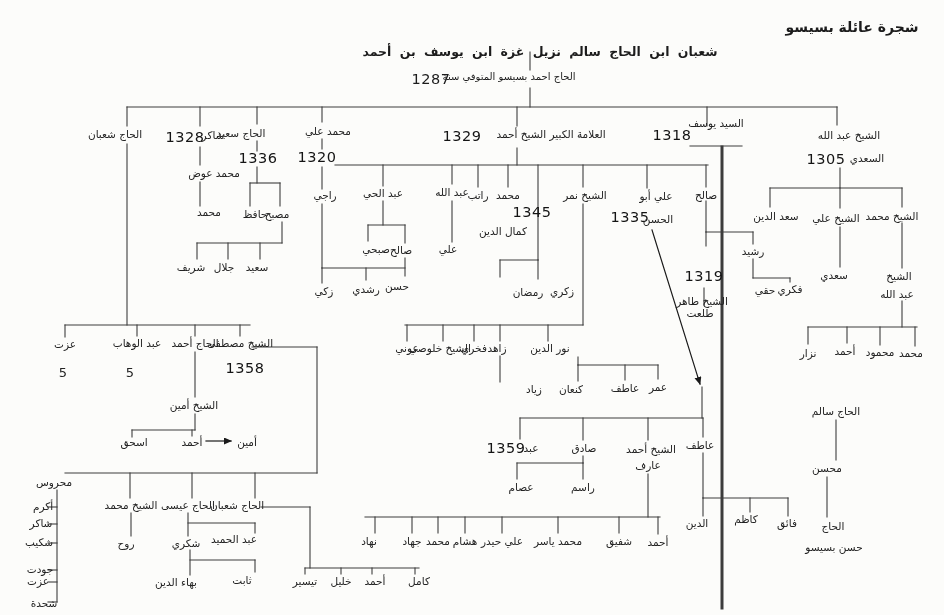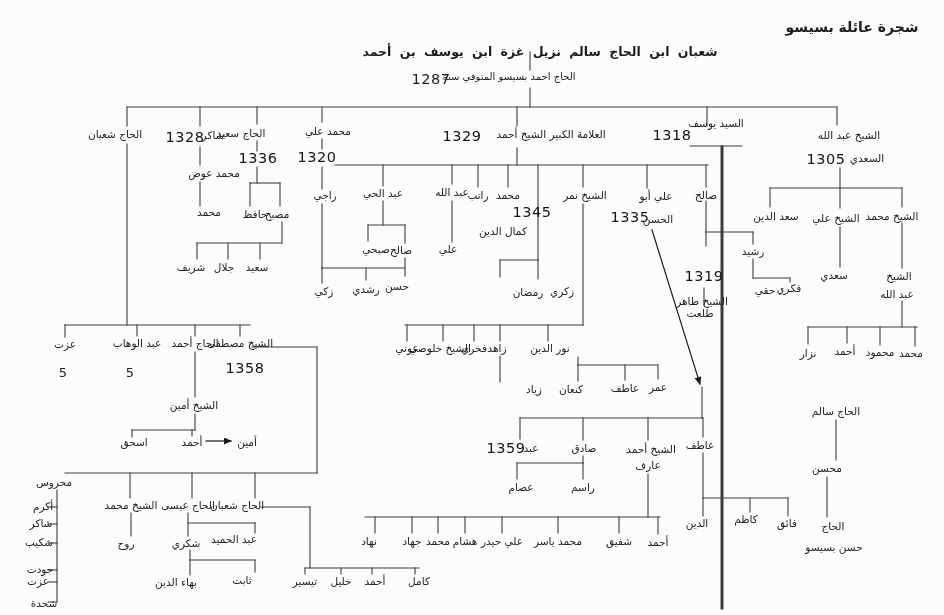--- a/index.html
+++ b/index.html
@@ -235,21 +235,21 @@
       <div class="node" style="left: 585px; top: 196px;">الشيخ نمر</div>
       <div class="node" style="left: 656px; top: 197px;">علي أبو</div>
       <div class="node" style="left: 658px; top: 220px;">الحسن</div>
       <div class="node year" style="left: 630px; top: 218px;">1335</div>
       <div class="node" style="left: 706px; top: 196px;">صالح</div>
       <div class="node" style="left: 702px; top: 255px; margin-top: 47px;">الشيخ طاهر</div>
       <div class="node year" style="left: 704px; top: 277px;">1319</div>
       <div class="node" style="left: 700px; top: 314px;">طلعت</div>
       <div class="node" style="left: 753px; top: 252px;">رشيد</div>
       <div class="node" style="left: 765px; top: 291px;">حقي</div>
-      <div class="node" style="left: 790px; top: 290px; font-family: Liberation Mono, monospace;">فكري</div>
+      <div class="node" style="left: 790px; top: 290px;">فكري</div>
       <div class="node" style="left: 407px; top: 349px;">عوني</div>
       <div class="node" style="left: 440px; top: 349px;">الشيخ خلوصي</div>
       <div class="node" style="left: 474px; top: 349px;">فخري</div>
       <div class="node" style="left: 497px; top: 349px;">زاهد</div>
       <div class="node" style="left: 550px; top: 349px;">نور الدين</div>
       <div class="node" style="left: 534px; top: 390px;">زياد</div>
       <div class="node" style="left: 571px; top: 390px;">كنعان</div>
       <div class="node" style="left: 625px; top: 389px;">عاطف</div>
       <div class="node" style="left: 658px; top: 388px;">عمر</div>
       <div class="node" style="left: 531px; top: 449px;">عبد</div>

